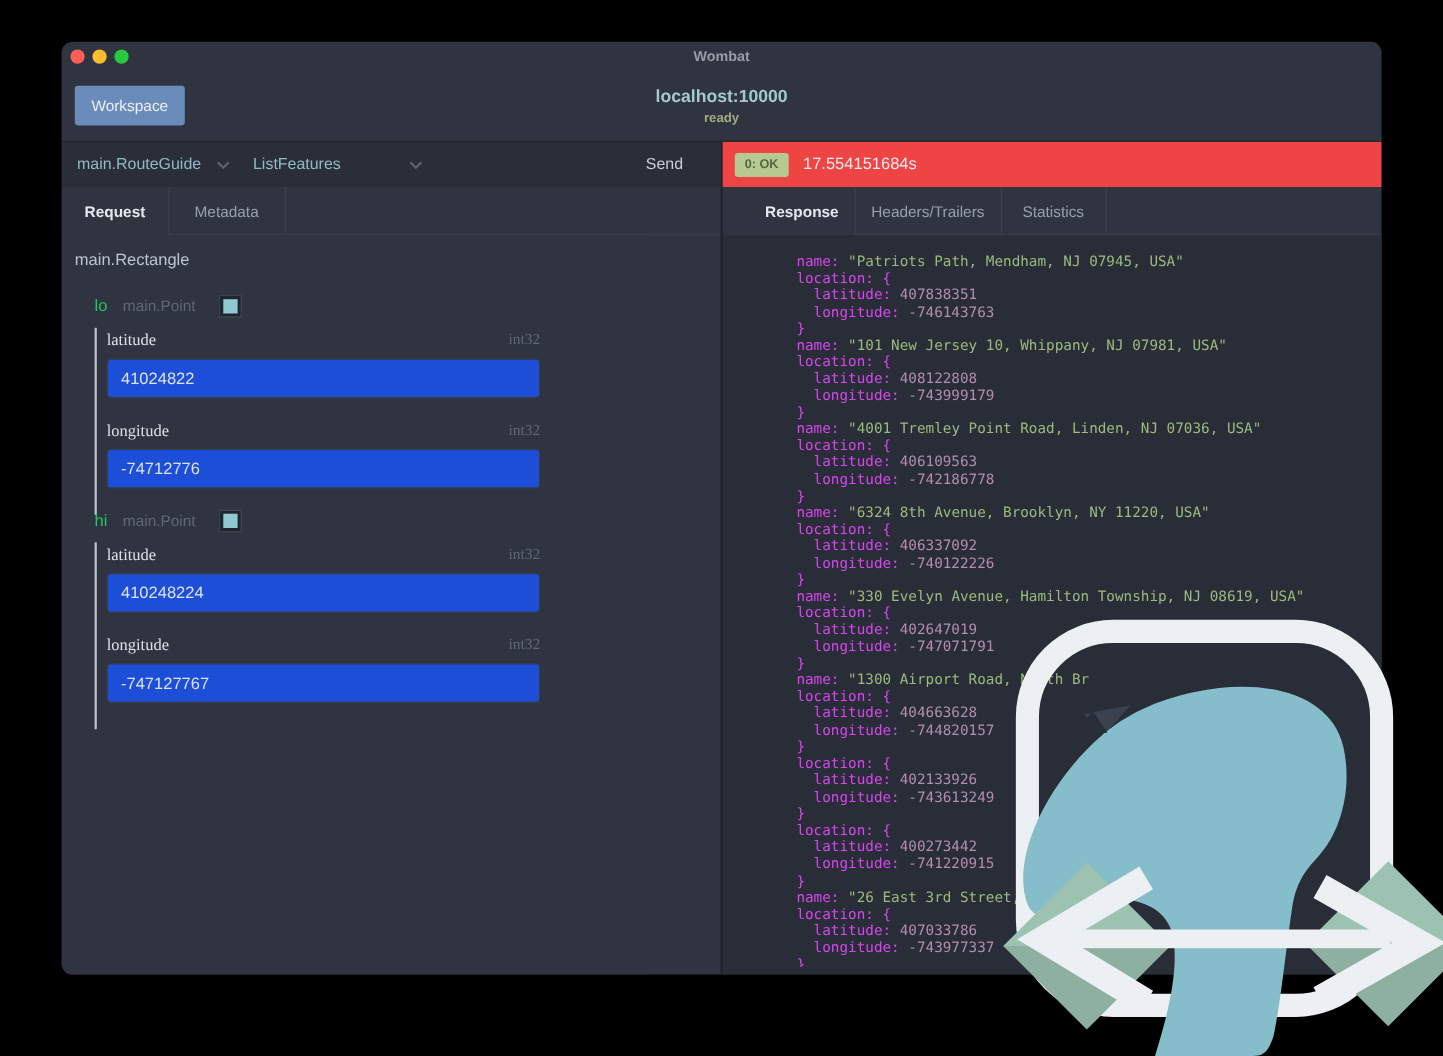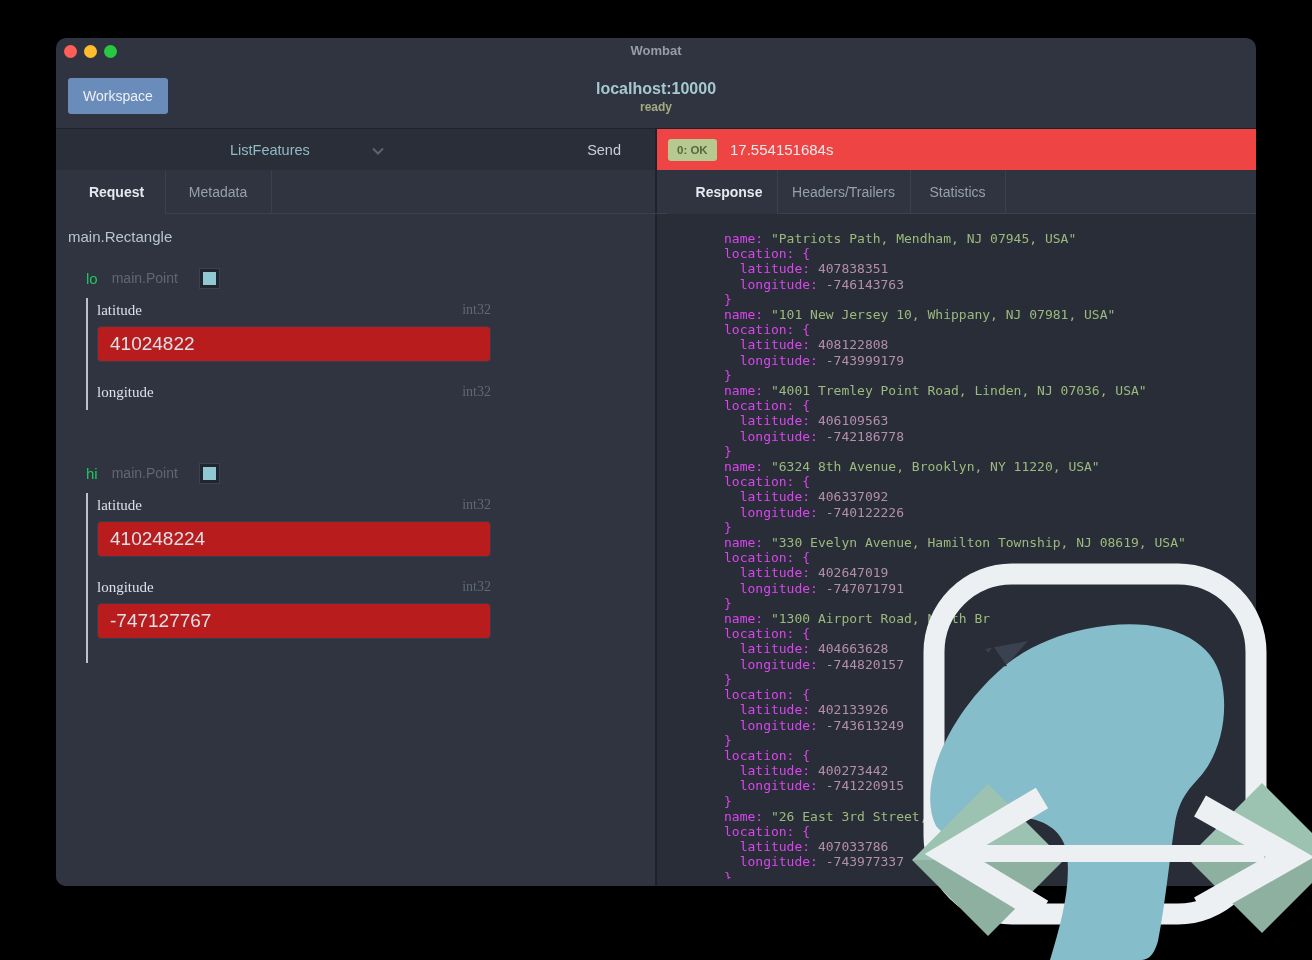--- a/index.html
+++ b/index.html
@@ -42,21 +42,21 @@
               background:none; border:none; color:#c9ced6; font-size:14.5px;
               font-family:"Liberation Sans",sans-serif; cursor:pointer; }
 
   .badge { position:absolute; left:11px; top:10px; height:22px; padding:0 9px; background:#b6c991;
            border-radius:3px; color:#55683d; font-size:11.5px; font-weight:bold;
            display:flex; align-items:center; }
   .duration { position:absolute; left:73px; top:0; height:41px; display:flex; align-items:center;
               color:#e7eaee; font-size:15px; }
 
   
-  .ltabs { position:absolute; left:12px; top:132px; width:713px; height:44px; }
+  .ltabs { position:absolute; left:0; top:132px; width:713px; height:44px; }
   .rtabs { position:absolute; left:625px; top:132px; width:674px; height:44px; }
   .tab { position:absolute; top:0; height:44px; display:flex; align-items:center; justify-content:center;
          font-size:14px; color:#96a0ad; cursor:pointer; }
   .tab.active { color:#e5e9ee; font-weight:bold; }
   .tabline { position:absolute; top:43px; height:1px; background:#39404e; }
   .tabsep  { position:absolute; top:0; width:1px; height:44px; background:#39404e; }
 
   
   .left-content { position:absolute; left:0; top:176px; width:535px; height:672px; background:#2f3440; }
   .msg-type { position:absolute; left:12px; top:14px; font-size:15px; color:#b9c6d2; }
@@ -66,22 +66,22 @@
   .fgroup-hi { top:247px; }
   .ghead { position:relative; height:24px; display:flex; align-items:center; gap:14px; }
   .gname { font-size:15px; color:#22c55e; }
   .gtype { font-size:14px; color:#5e6877; }
   .gcheck { width:19px; height:19px; background:#8fc9d1; border:3px solid #20252e;
             outline:1px solid #3a4150; margin-left:8px; cursor:pointer; }
   .gbody { border-left:2px solid #b9c3ce; margin-top:8px; padding:0 0 6px 9px; }
   .frow { display:flex; justify-content:space-between; align-items:center; height:24px; width:394px;font-family:Liberation Serif, serif; }
   .flabel { font-size:15px; color:#dbe1e8; }
   .ftype  { font-size:14px; color:#5e6877; }
-  .finput { display:block; width:394px; height:36px; margin:4px 0 18px 0; background:#b91c1c;
-            border:1px solid #363d4a; border-radius:4px; color:#dde2e9; font-size:19px;
+  .finput { display:block; width:394px; height:36px; margin:4px 0 18px 0; background:#1d4ed8;
+            border:1px solid #363d4a; border-radius:4px; color:#dde2e9; font-size:15px;
             padding:0 12px; font-family:"Liberation Sans",sans-serif; }
 
   
   .right-content { position:absolute; left:601px; top:176px; width:599px; height:672px; background:#282d37; }
   .response-output { position:absolute; left:67px; top:17px; width:540px; height:648px; overflow:hidden;
                      font-family:"DejaVu Sans Mono", monospace; font-size:13px; line-height:15.2px;
                      white-space:pre; }
   .response-output .k { color:#d946ef; }
   .response-output .s { color:#9cba7d; }
   .response-output .n { color:#b48ead; }
@@ -105,20 +105,26 @@
     <button class="workspace-btn">Workspace</button>
     <div class="conn">
       <div class="host">localhost:10000</div>
       <div class="ready">ready</div>
     </div>
 
     <div class="hline"></div>
     <div class="vdivider"></div>
 
     <div class="toolbar">
+      <div class="sel sel-service">
+        <span class="sel-label">main.RouteGuide</span>
+        <span><svg width="12" height="8">
+              <path d="M1 1.5 L6 6.5 L11 1.5" stroke="#5a6472" stroke-width="2" fill="none"></path>
+            </svg></span>
+      </div>
       <div class="sel sel-method">
         <span class="sel-label">ListFeatures</span>
         <span style="margin-left:48px"><svg width="12" height="8">
               <path d="M1 1.5 L6 6.5 L11 1.5" stroke="#5a6472" stroke-width="2" fill="none"></path>
             </svg></span>
       </div>
       <button class="send-btn">Send</button>
     </div>
 
     <div class="statusrow">
@@ -156,20 +162,21 @@
         <div class="gbody">
           <div class="frow">
             <span class="flabel">latitude</span>
             <span class="ftype">int32</span>
           </div>
           <input class="finput" type="text" value="41024822" style="">
           <div class="frow">
             <span class="flabel">longitude</span>
             <span class="ftype">int32</span>
           </div>
+          <input class="finput" type="text" value="-74712776" style="">
         </div>
       </div>
 
       <div class="fgroup fgroup-hi">
         <div class="ghead">
           <span class="gname">hi</span>
           <span class="gtype">main.Point</span>
           <span class="gcheck"></span>
         </div>
         <div class="gbody">

